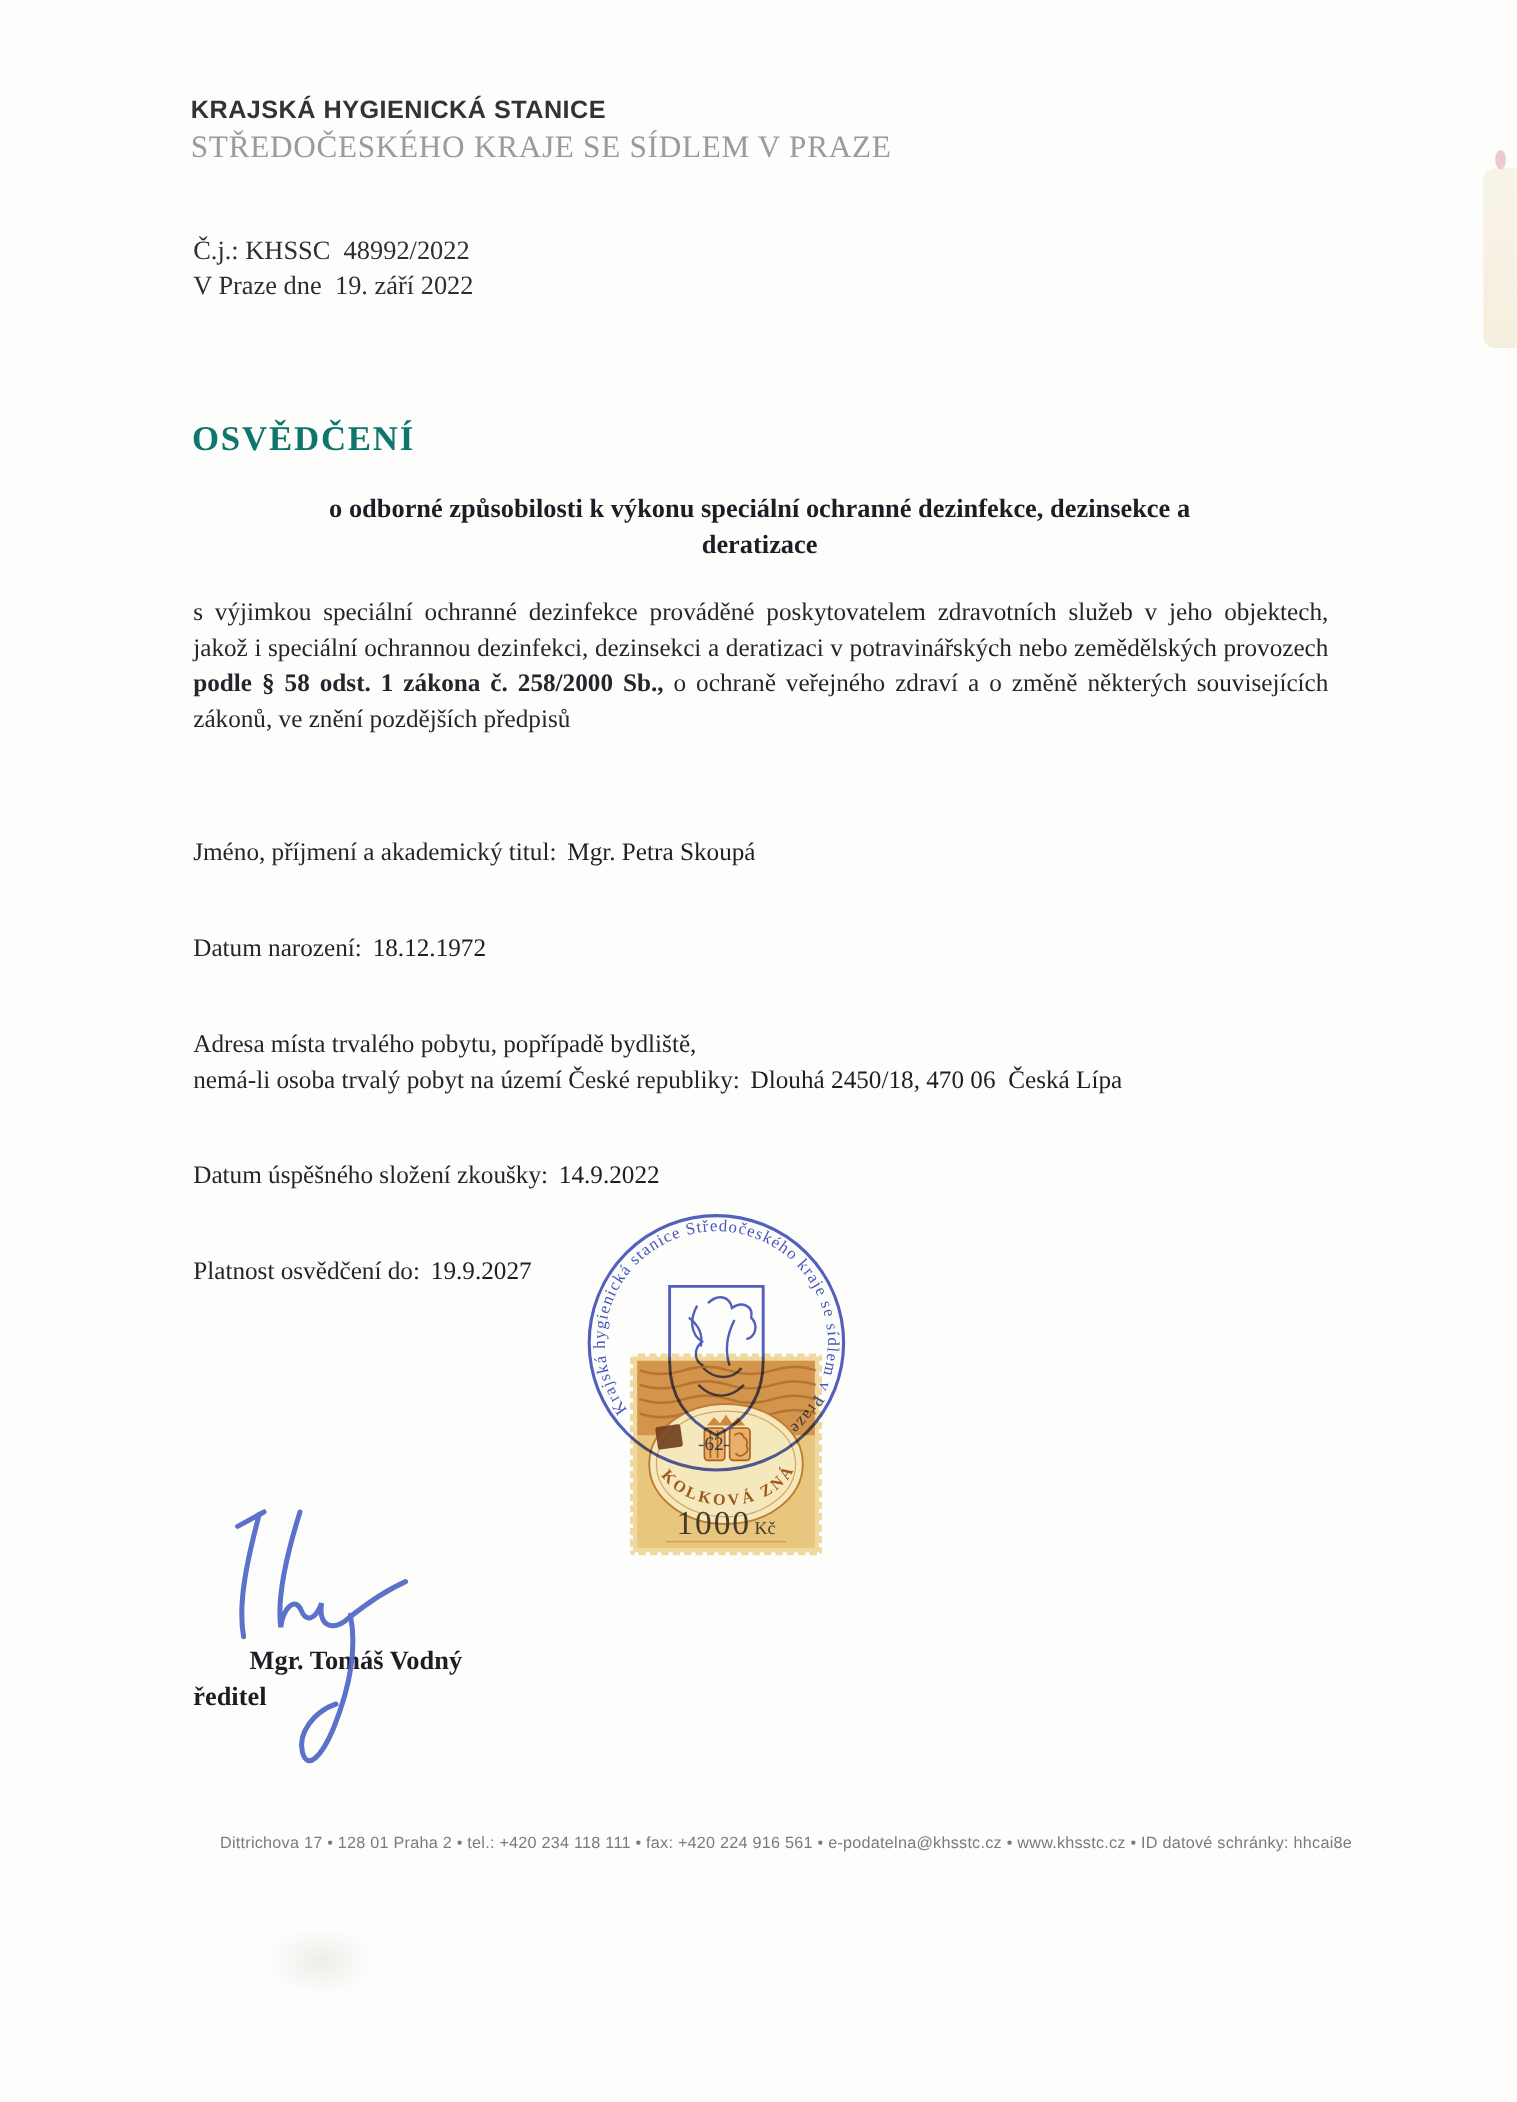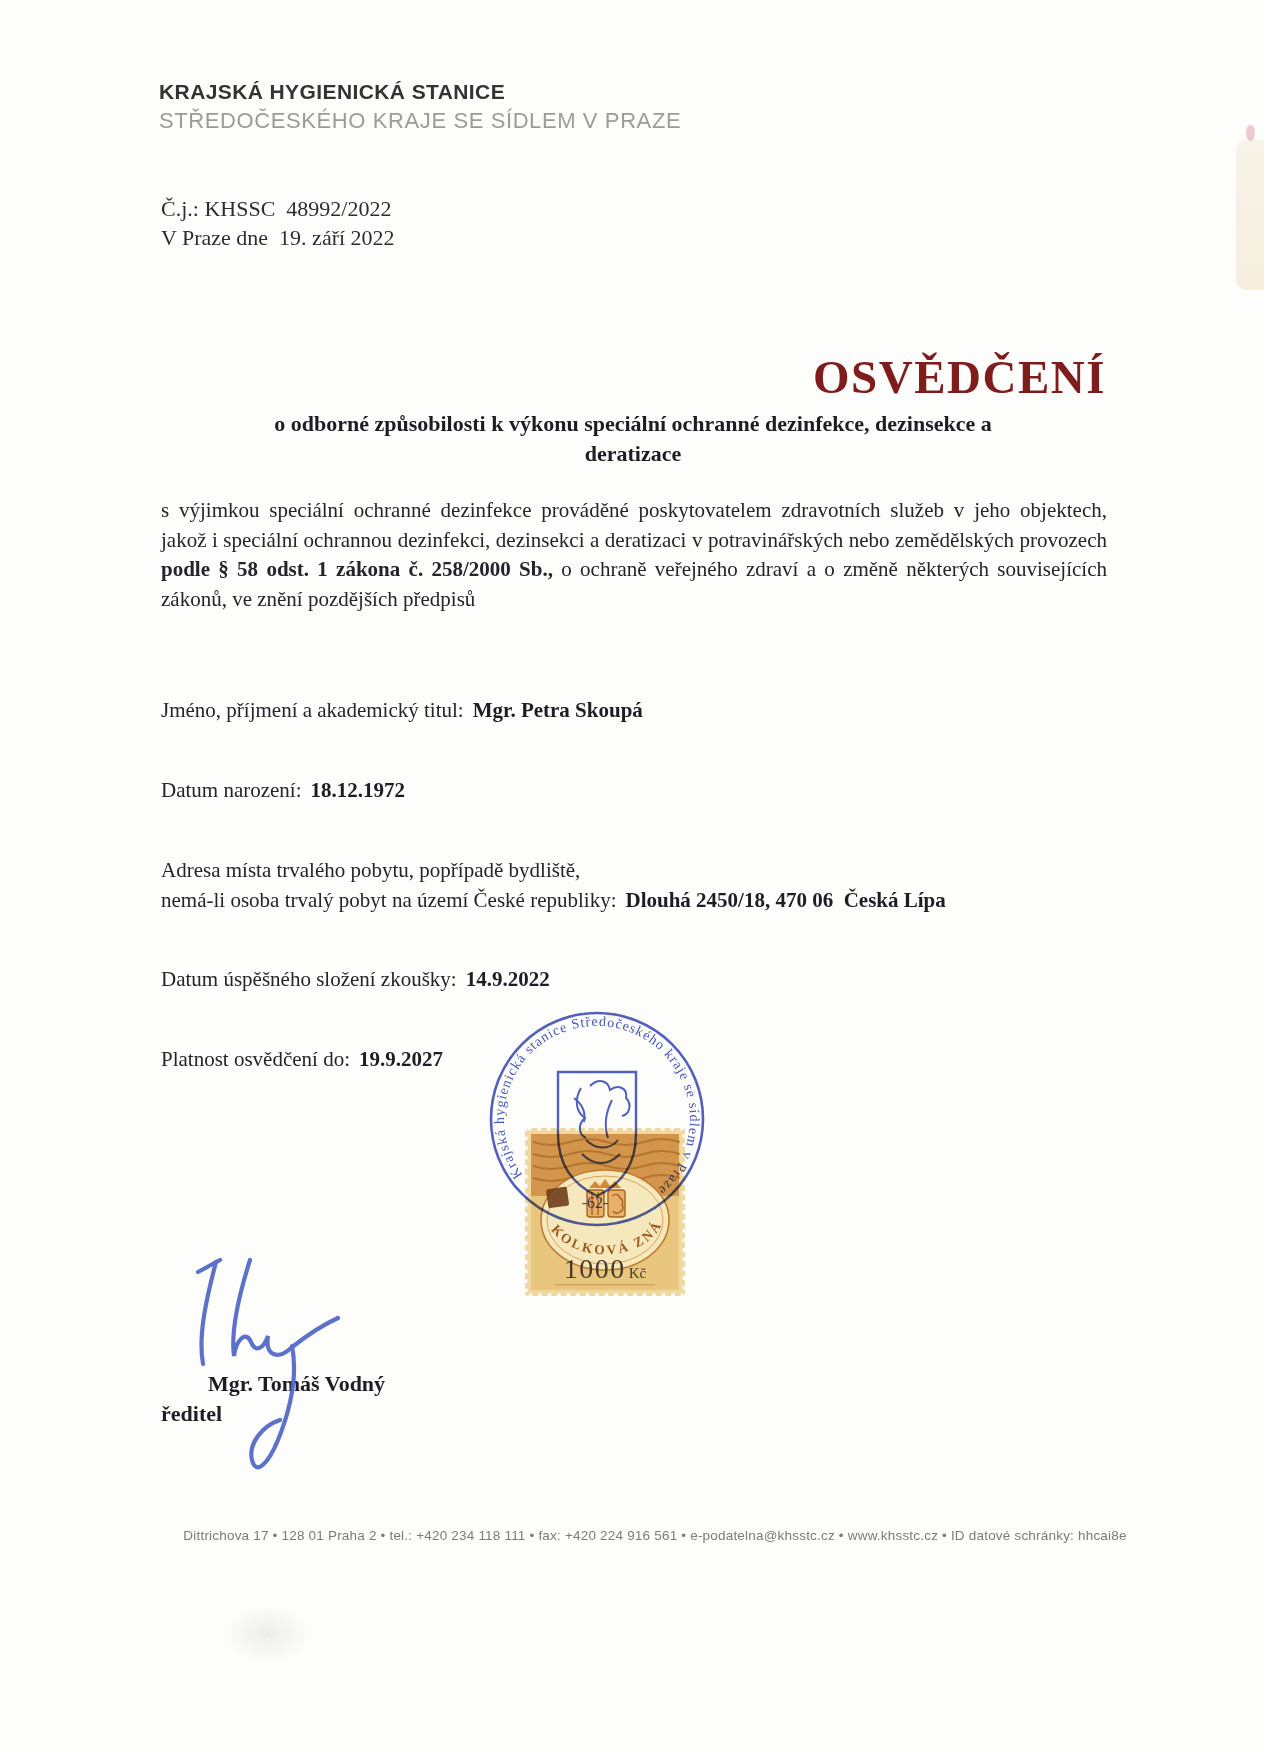--- a/index.html
+++ b/index.html
@@ -6,30 +6,30 @@
   .page{
     position:relative;
     width:1264px;height:1752px;
     background:#fdfdfb;
     overflow:hidden;
     font-family:"Liberation Serif", serif;
     color:#23232b;
   }
   .abs{position:absolute;white-space:pre-wrap;}
   .org-name{left:159px;top:80px;font-family:"Liberation Sans",sans-serif;font-weight:700;font-size:21px;color:#333336;letter-spacing:.4px;}
-  .org-sub{left:159px;top:108px;font-family:Liberation Sans, sans-serif;font-size:22px;color:#9b9b9b;letter-spacing:.6px;}
+  .org-sub{left:159px;top:108px;font-family:Liberation Serif, serif;font-size:26px;color:#9b9b9b;letter-spacing:.6px;}
   .ref-line1{left:161px;top:196px;font-size:22px;color:#2d2d36;}
   .ref-line2{left:161px;top:225px;font-size:22px;color:#2d2d36;}
-  .cert-title{left:160px;top:350px;width:946px;text-align:right;font-weight:700;font-size:47px;letter-spacing:1.5px;color:#7f1d1d;}
+  .cert-title{left:160px;top:350px;width:946px;text-align:left;font-weight:700;font-size:29px;letter-spacing:1.5px;color:#0f766e;}
   .cert-sub1{left:160px;top:411px;width:946px;text-align:center;font-weight:700;font-size:22px;color:#1d1d26;}
   .cert-sub2{left:160px;top:441px;width:946px;text-align:center;font-weight:700;font-size:22px;color:#1d1d26;}
   .para{left:161px;top:496px;width:946px;font-size:21px;line-height:29.5px;text-align:justify;color:#24242c;}
   .para .b{font-weight:700;}
   .field{font-size:21px;color:#24242c;}
-  .field .val{font-weight:700;margin-left:9px;color:#1d1d26;}
+  .field .val{font-weight:400;margin-left:9px;color:#1d1d26;}
   .f-name{left:161px;top:698px;}
   .f-birth{left:161px;top:778px;}
   .f-addr1{left:161px;top:858px;}
   .f-addr2{left:161px;top:888px;}
   .f-exam{left:161px;top:967px;}
   .f-valid{left:161px;top:1047px;}
   .revenue-stamp{left:523px;top:1126px;width:164px;height:172px;z-index:1;}
   .round-stamp{left:486px;top:1008px;width:222px;height:222px;z-index:2;mix-blend-mode:multiply;}
   .signature{left:168px;top:1248px;width:210px;height:235px;z-index:3;pointer-events:none;}
   .sig-name{left:161px;top:1371px;font-weight:700;font-size:22px;color:#1d1d26;margin-left:47px;}

